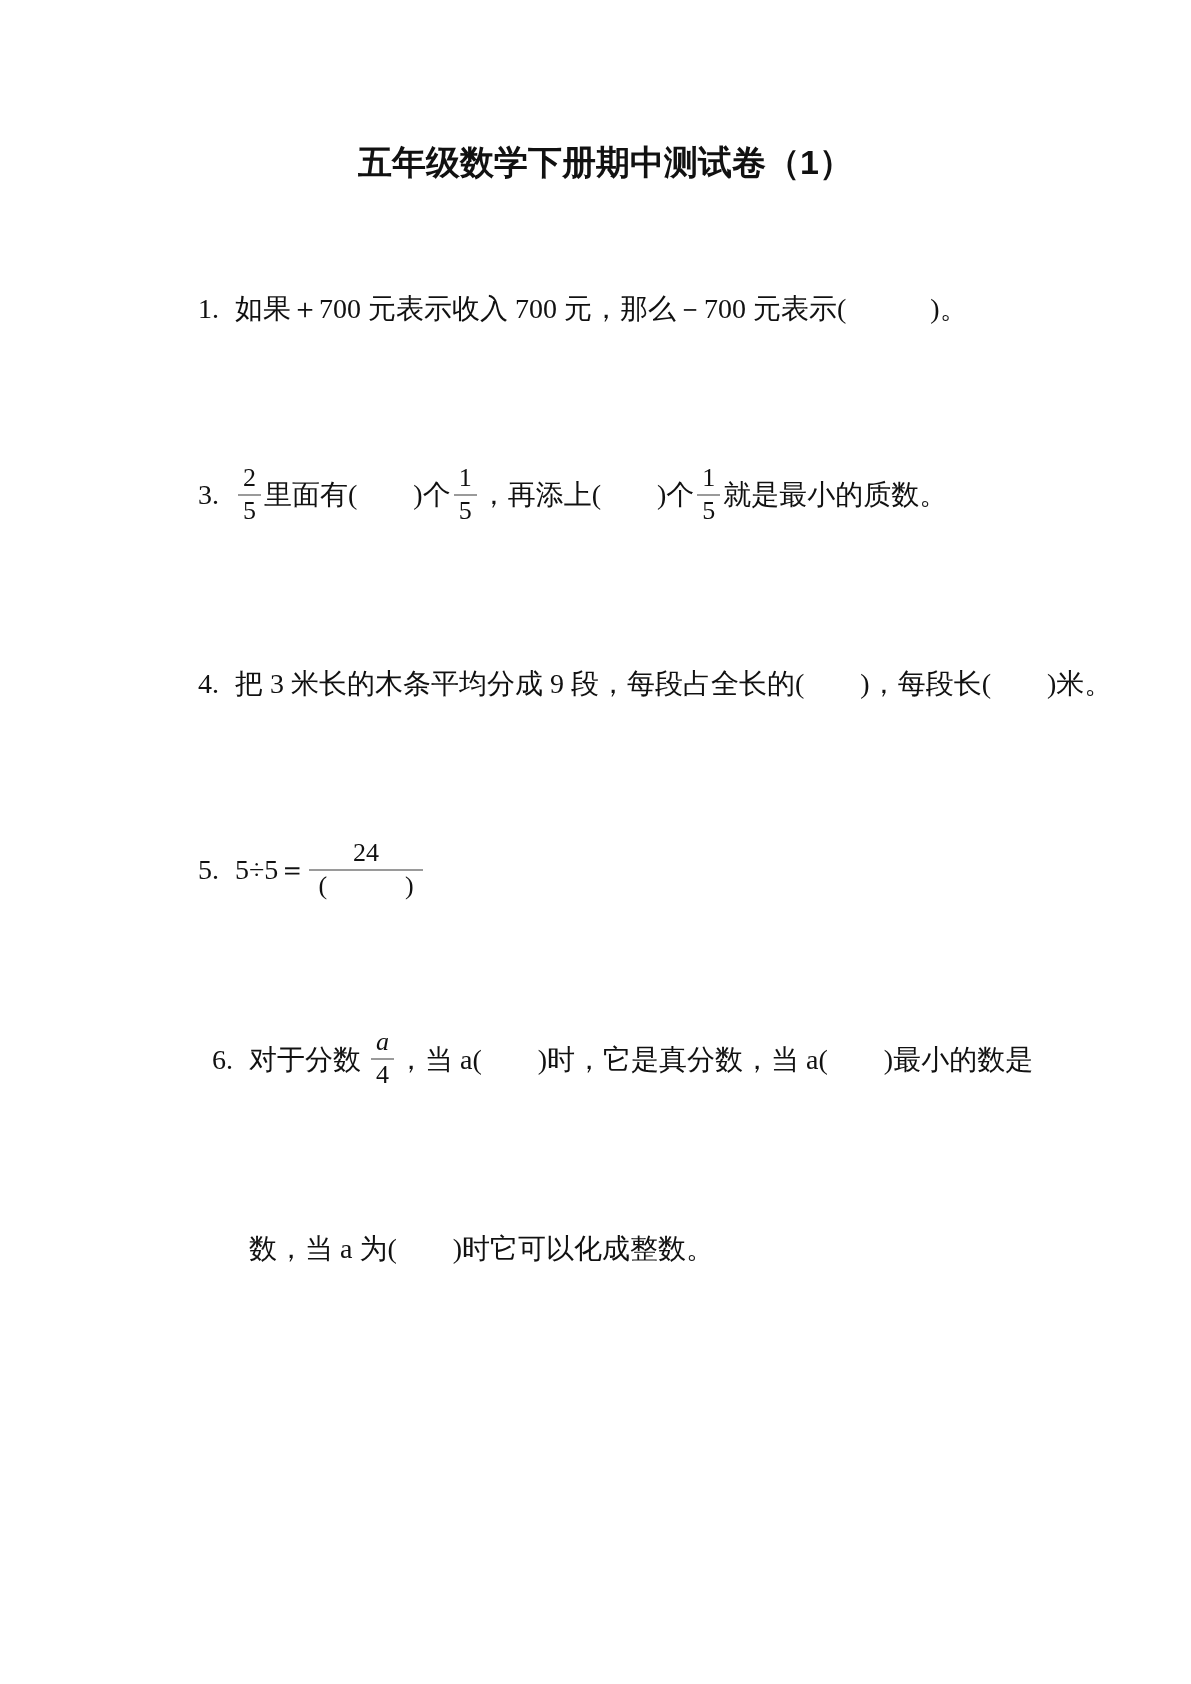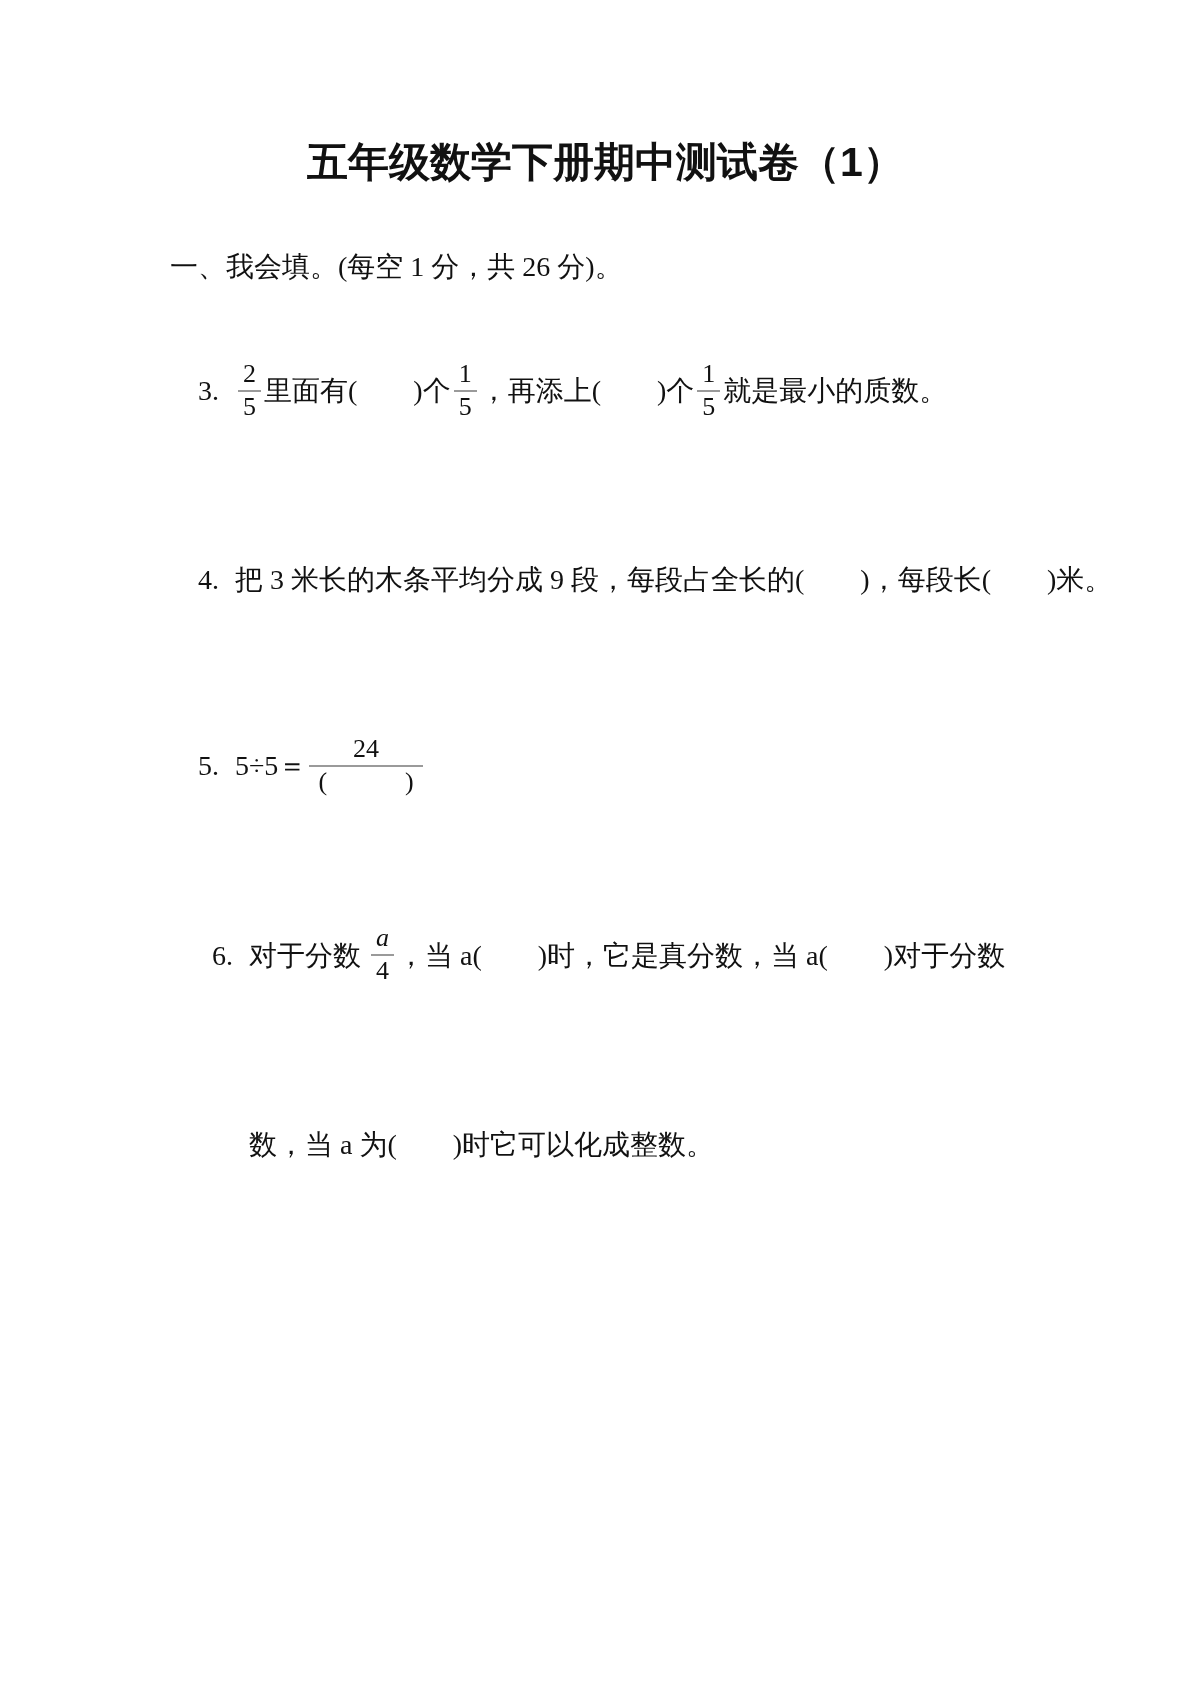--- a/index.html
+++ b/index.html
@@ -13,24 +13,24 @@
     box-sizing: border-box;
     padding: 140px 150px 0 170px;
     font-family: "Liberation Serif", "DejaVu Serif", serif;
     font-size: 28px;
     color: #111111;
   }
   .doc-title {
     text-align: center;
     font-family: "Liberation Sans", "DejaVu Sans", sans-serif;
     font-weight: 700;
-    font-size: 41px;
+    font-size: 34px;
     line-height: 44px;
     white-space: pre;
-    margin-bottom: 52px;
+    margin-bottom: 32px;
   }
   .sec-heading {
     white-space: pre;
     line-height: 62px;
   }
   .qline {
     white-space: pre;
     line-height: 62px;
   }
   .cont { padding-left: 37px; }
@@ -56,40 +56,42 @@
   .frac .var { font-style: italic; }
   .frac.wide .fn, .frac.wide .fd { padding: 0 9px; }
 </style>
 </head>
 <body>
 
 <div class="page">
 
   <div class="doc-title">五年级数学下册期中测试卷（1）</div>
 
-  <div class="sec-heading">一、我会填。(每空 1 分，共 26 分)。</div>
 
+  <div class="qline">
+    <span class="qnum">1.</span><span>如果＋700 元表示收入 700 元，那么－700 元表示(            )。</span>
+  </div>
 
   <div>
   </div>
 
   <div class="qline">
     <span class="qnum">3.</span><span class="frac"><span class="fn">2</span><span class="bar"></span><span class="fd">5</span></span><span>里面有(        )个</span><span class="frac"><span class="fn">1</span><span class="bar"></span><span class="fd">5</span></span><span>，再添上(        )个</span><span class="frac"><span class="fn">1</span><span class="bar"></span><span class="fd">5</span></span><span>就是最小的质数。</span>
   </div>
 
   <div class="qline">
     <span class="qnum">4.</span><span>把 3 米长的木条平均分成 9 段，每段占全长的(        )，每段长(        )米。</span>
   </div>
 
   <div class="qline">
     <span class="qnum">5.</span><span>5÷5＝</span><span class="frac wide"><span class="fn">24</span><span class="bar"></span><span class="fd">(　　　)</span></span>
   </div>
 
   <div>
     <div class="qline">
-      <span class="qnum">6.</span><span>对于分数 </span><span class="frac"><span class="fn var">a</span><span class="bar"></span><span class="fd">4</span></span><span>，当 a(        )时，它是真分数，当 a(        )对于分数</span>
+      <span class="qnum">6.</span><span>对于分数 </span><span class="frac"><span class="fn var">a</span><span class="bar"></span><span class="fd">4</span></span><span>，当 a(        )时，它是真分数，当 a(        )最小的数是</span>
     </div>
     <div class="qline cont">
       <span>数，当 a 为(        )时它可以化成整数。</span>
     </div>
   </div>
 
 </div>
 
 </body></html>

